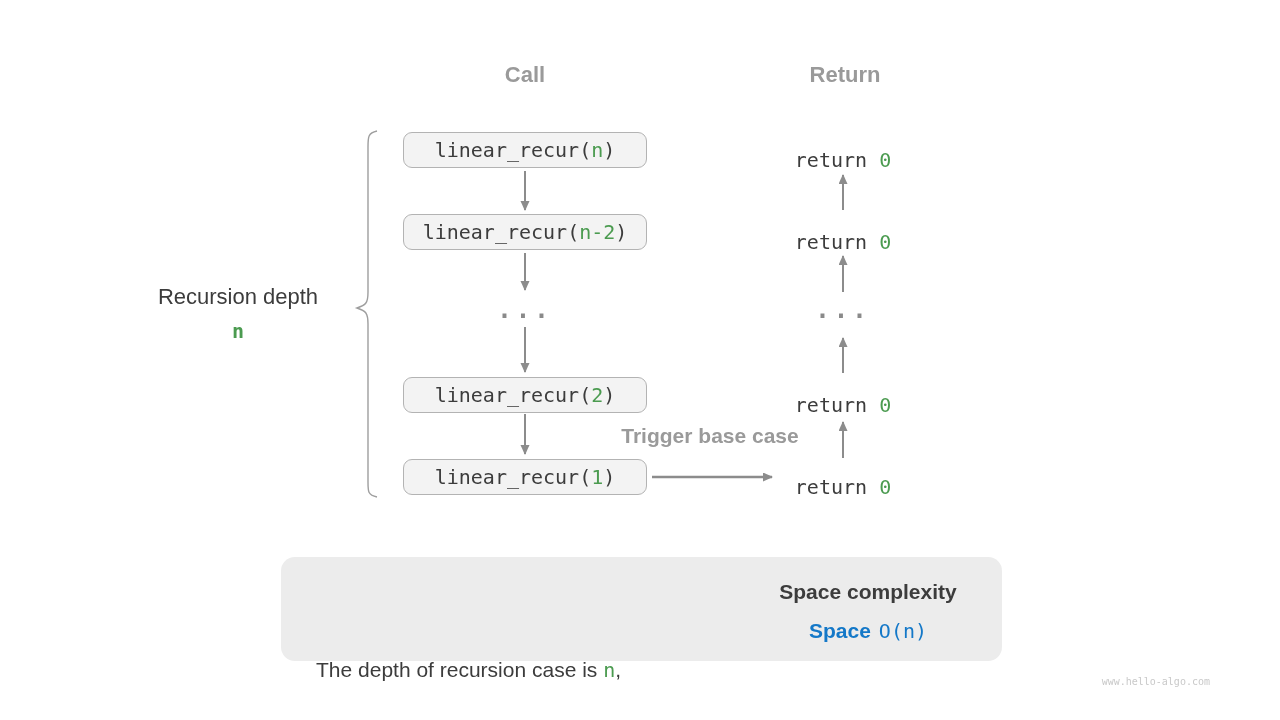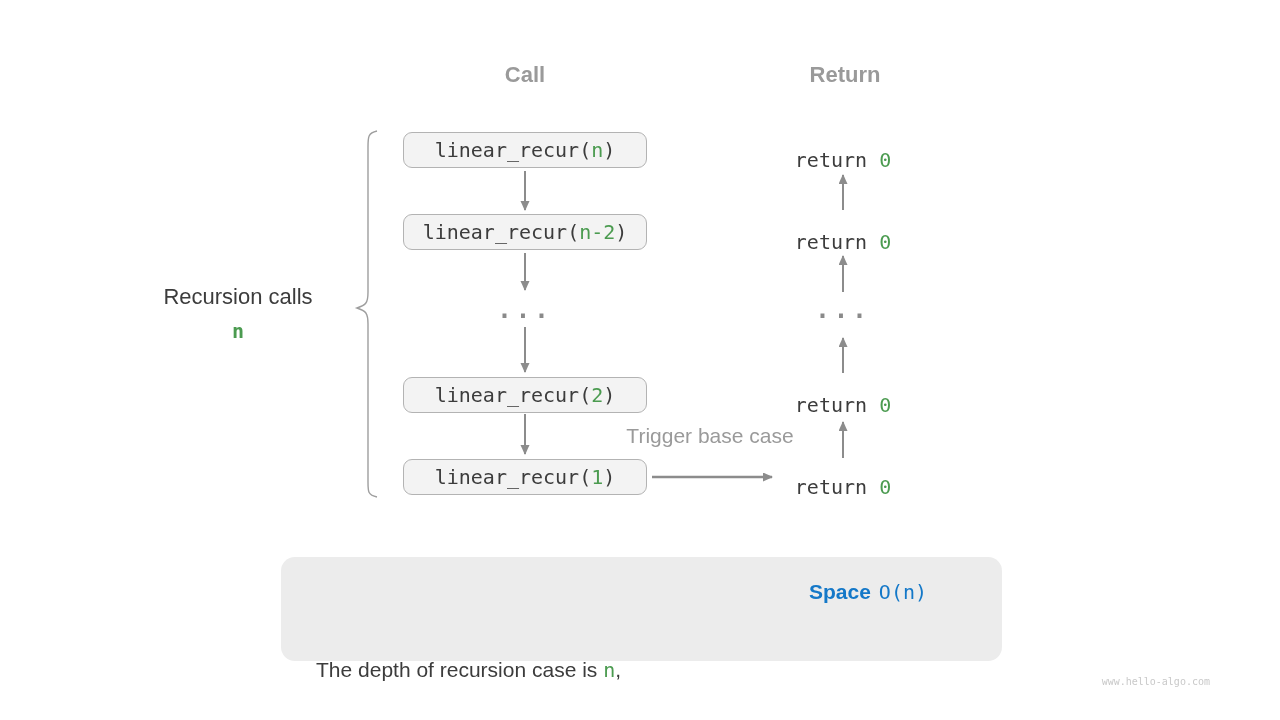--- a/index.html
+++ b/index.html
@@ -31,21 +31,21 @@
   }
   .left-label{
     left:238px;top:284px;transform:translateX(-50%);
     text-align:center;font-size:22px;color:#3c3c3c;white-space:nowrap;
   }
   .left-label .depth-n{
     display:block;margin-top:9px;font-size:20px;font-weight:bold;
   }
   .trigger-label{
     left:710px;top:424px;transform:translateX(-50%);
-    font-size:21px;font-weight:normal;color:#9a9a9a;white-space:nowrap;
+    font-size:21px;font-weight:bold;color:#9a9a9a;white-space:nowrap;
   }
   .summary-panel{
     left:281px;top:557px;width:721px;height:104px;
     background:#ececec;border-radius:14px;
   }
   .summary-text{
     left:316px;top:572px;font-size:21px;line-height:39px;white-space:pre;
   }
   .summary-text .code{font-size:20px;}
   .summary-result{
@@ -62,21 +62,21 @@
 </style>
 </head>
 <body>
 
 <div class="stage">
 
   <div class="abs col-header" style="left:525px;top:62px">Call</div>
   <div class="abs col-header" style="left:845px;top:62px">Return</div>
 
   <div class="abs left-label">
-    <span>Recursion calls</span>
+    <span>Recursion depth</span>
     <span class="depth-n green mono">n</span>
   </div>
 
   <svg class="overlay" width="1280" height="720" viewBox="0 0 1280 720">
     <defs>
       <marker id="ah" markerWidth="11" markerHeight="10" refX="9" refY="4.5" orient="auto" markerUnits="userSpaceOnUse">
         <path d="M0,0 L10,4.5 L0,9 z" fill="#8c8c8c"></path>
       </marker>
     </defs>
 
@@ -122,18 +122,19 @@
   <div class="abs trigger-label">Trigger base case</div>
 
   <div class="abs summary-panel"></div>
 
   <div class="abs summary-text">
     <div><span>The depth of recursion case is </span><span class="mono green code">n</span><span>,</span></div>
     
   </div>
 
   <div class="abs summary-result">
+    <div class="result-title">Space complexity</div>
     <div class="result-value blue"><span>Space</span><span class="mono code">O(n)</span></div>
   </div>
 
   <div class="abs watermark">www.hello-algo.com</div>
 
 </div>
 
 </body></html>

